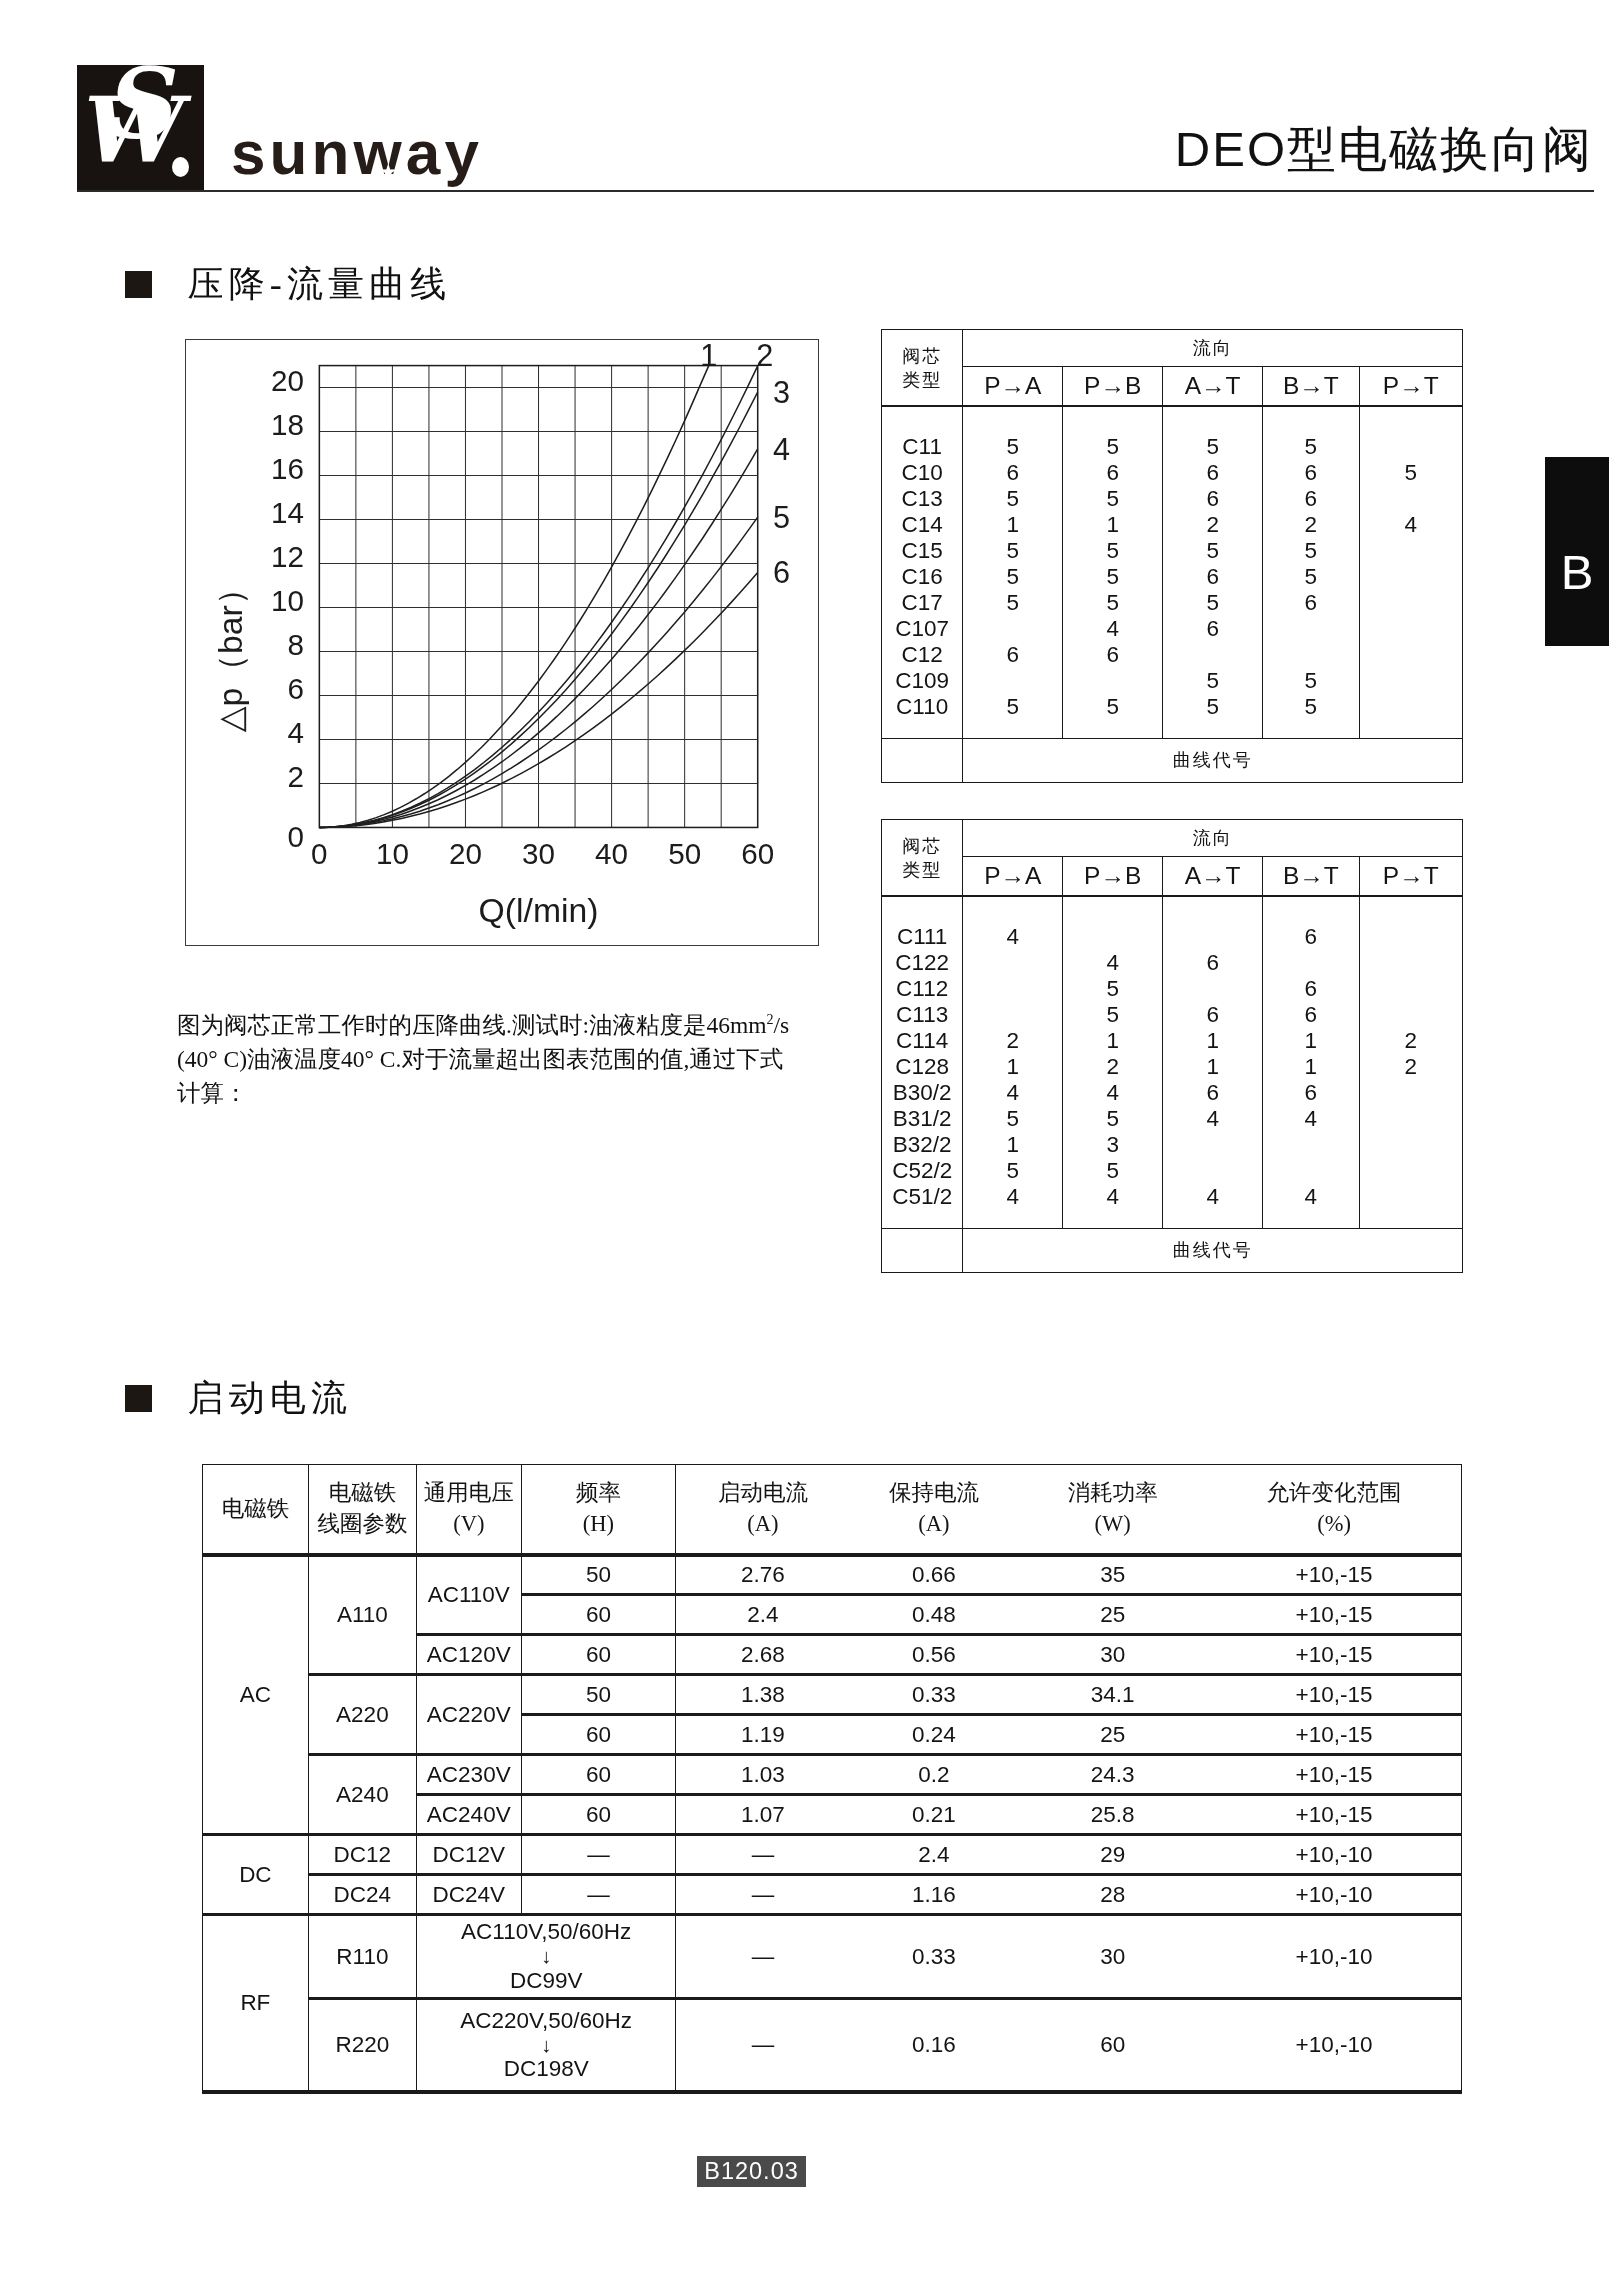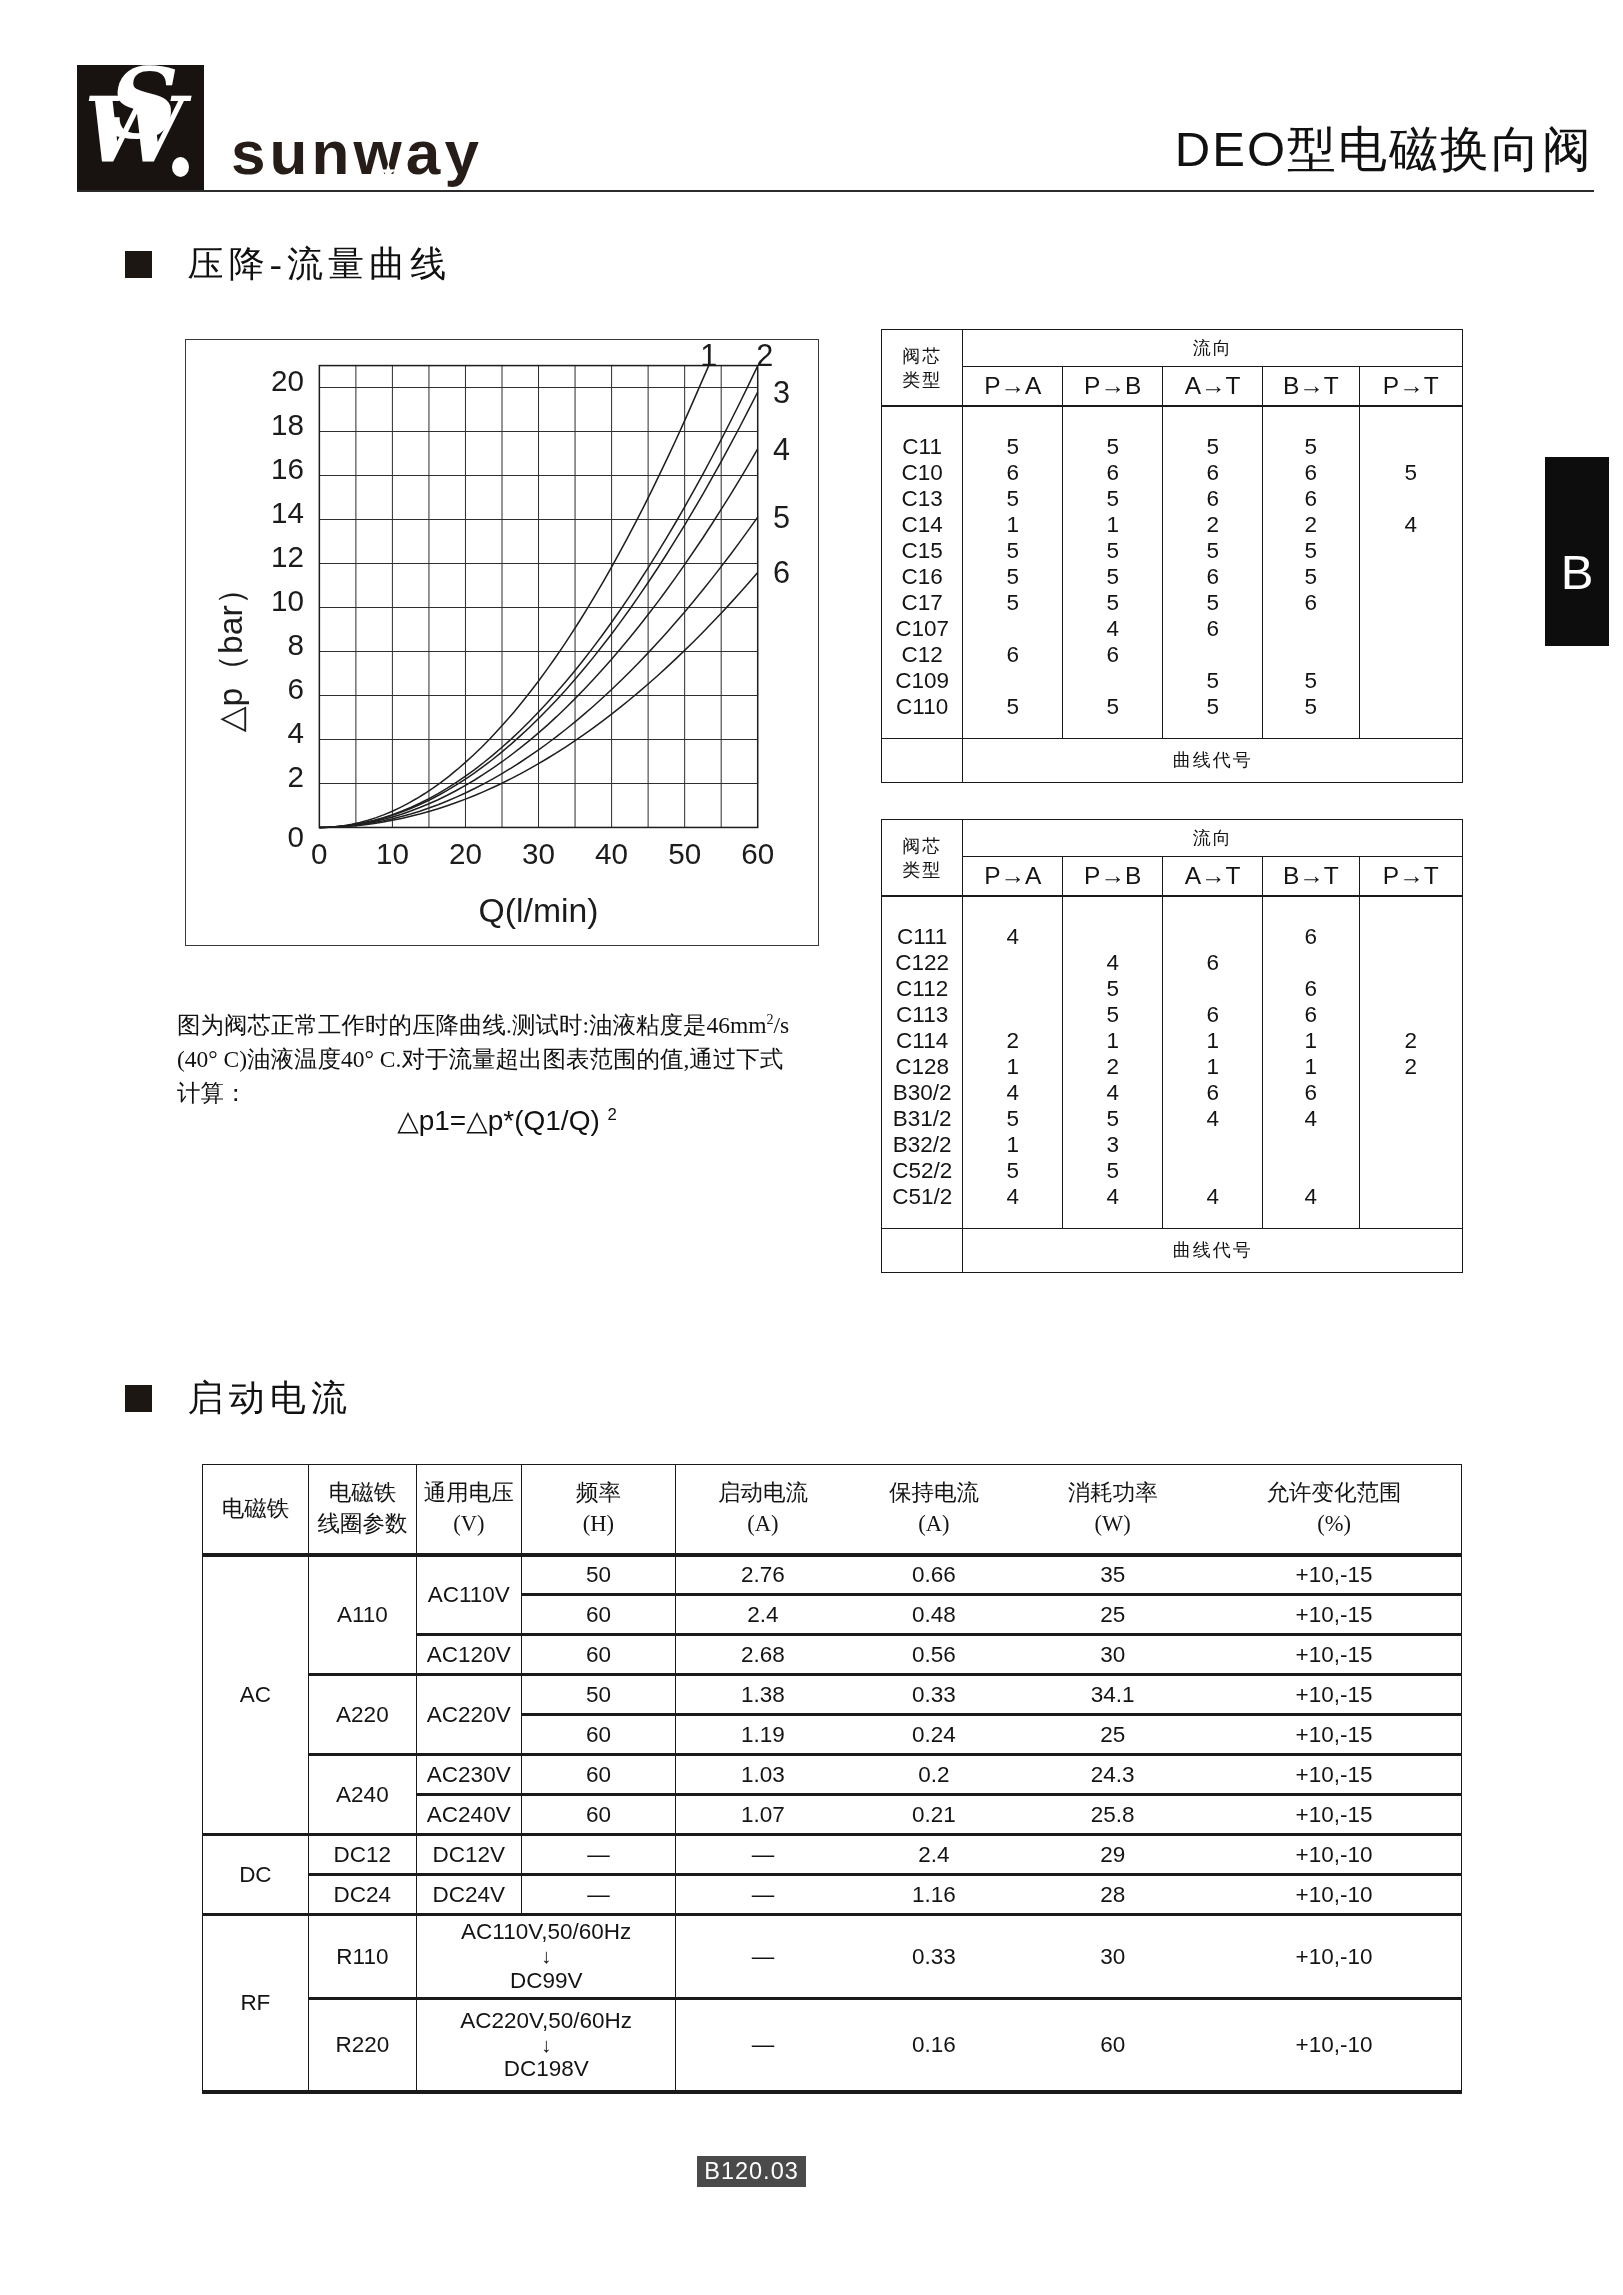--- a/index.html
+++ b/index.html
@@ -18,21 +18,21 @@
   #brand-star{position:absolute;left:149px;bottom:3.1px;font-size:18.4px;color:#ffffff;}
   #page-title{position:absolute;right:30px;top:117px;font-size:49px;letter-spacing:2px;color:#111;}
   #header-rule{position:absolute;left:77px;top:190px;width:1517px;height:2px;background:#2b2b2b;}
 
   
   #side-tab{position:absolute;left:1545px;top:457px;width:64px;height:189px;background:#0d0d0d;}
   #side-tab span{position:absolute;left:0;right:0;top:87px;text-align:center;color:#ffffff;font-size:49px;}
 
   
   .section{position:absolute;display:flex;align-items:center;}
-  #section-1{left:125px;top:240px;}
+  #section-1{left:125px;top:260px;}
   #section-2{left:125px;top:1374px;}
   .bullet{width:26.6px;height:26.6px;background:#1c1712;margin-right:36px;}
   .section-label{font-family:"Liberation Serif",serif;font-size:36px;letter-spacing:5.1px;color:#111;}
 
   
   #chart-frame{position:absolute;left:185px;top:339px;width:634px;height:607px;border:1px solid #3a3a3a;box-sizing:border-box;}
   #chart-frame svg{position:absolute;left:0;top:0;}
   .grid-line{stroke:#2f2f2f;stroke-width:2;fill:none;}
   .plot-border{stroke:#1e1e1e;stroke-width:3;fill:none;}
   .curve{stroke:#1f1f1f;stroke-width:3;fill:none;}
@@ -433,23 +433,20 @@
           <td colspan="5" class="zh">曲线代号</td>
         </tr>
       </tfoot>
     </table>
 
   <div id="explain">
     <span>图为阀芯正常工作时的压降曲线.测试时:油液粘度是46mm</span><sup>2</sup><span>/s</span><br>
     <span>(40° C)油液温度40° C.对于流量超出图表范围的值,通过下式</span><br>
     <span>计算：</span>
   </div>
-  <div id="formula">
-    <span>△p1=△p*(Q1/Q)</span>&nbsp;<sup>2</sup>
-  </div>
 
   <div class="section" id="section-2">
     <span class="bullet"></span>
     <span class="section-label">启动电流</span>
   </div>
 
   <table id="coil-table">
       <colgroup>
         <col style="width: 8.4%;">
         <col style="width: 8.6%;">

